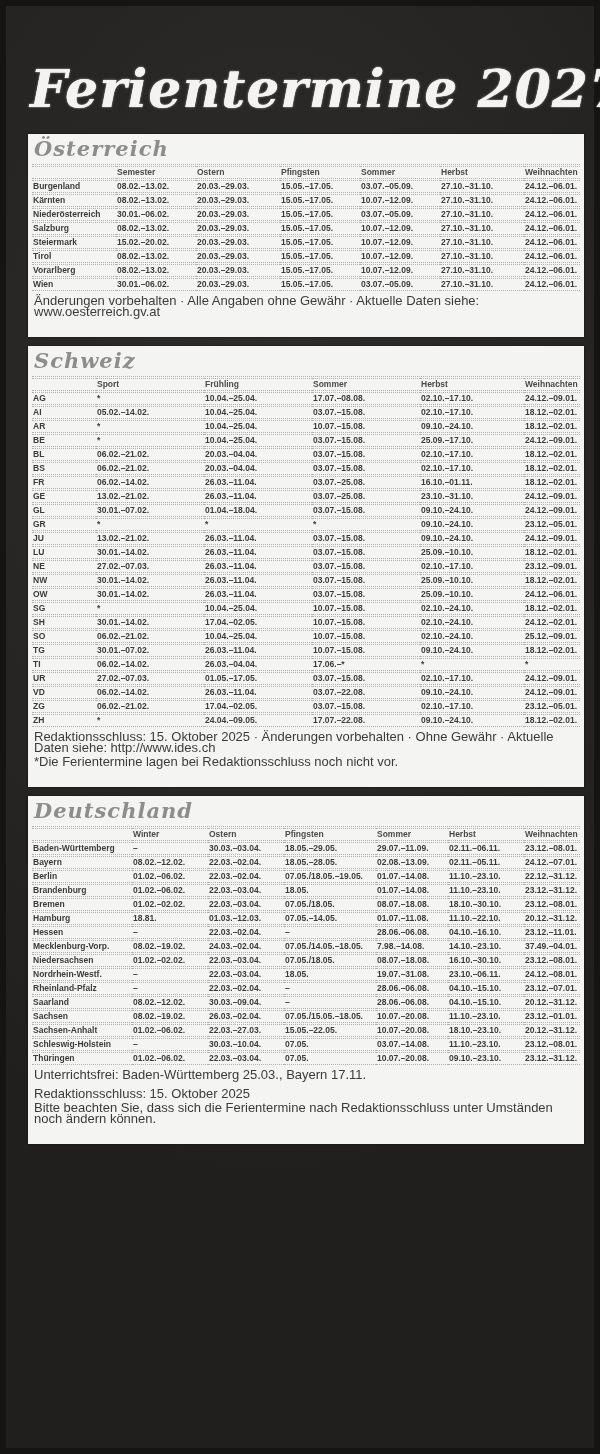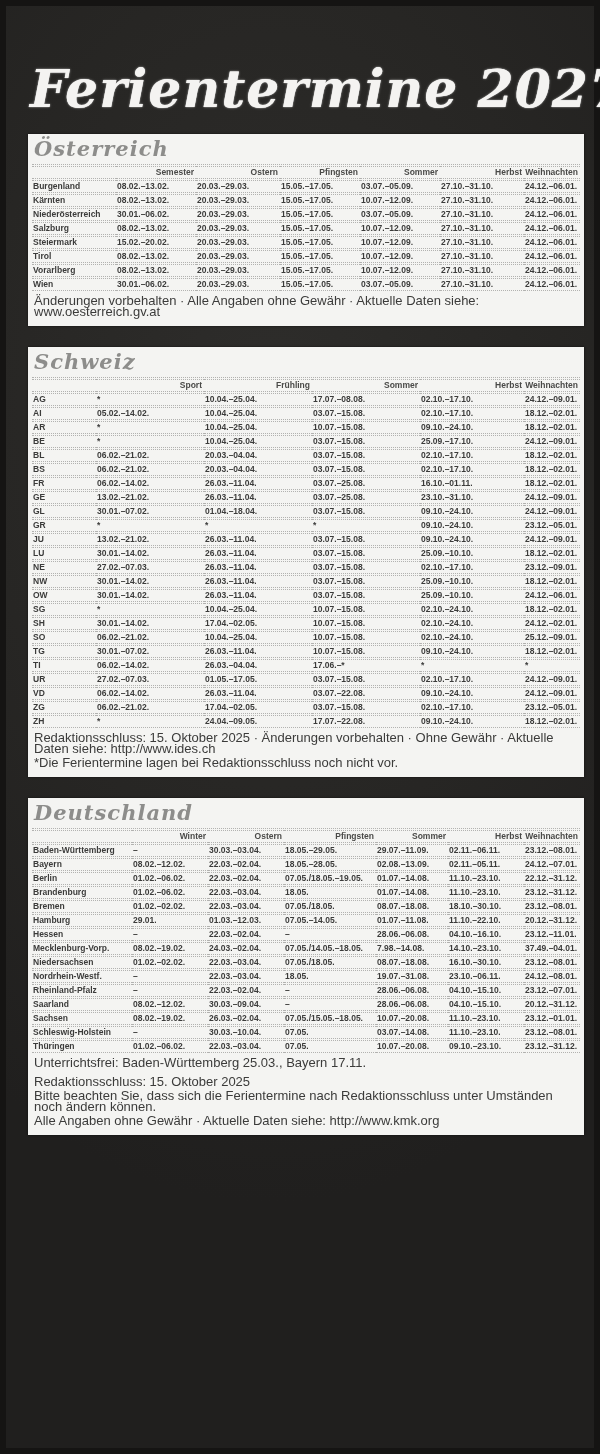--- a/index.html
+++ b/index.html
@@ -26,23 +26,23 @@
     font-size: 52px;
     line-height: 58px;
     letter-spacing: 1px;
     color: #f4f3f1;
     text-shadow: 0 0 1px #ffffff, 0 0 3px rgba(255,255,255,0.35);
     white-space: nowrap;
   }
   section.panel {
     box-sizing: border-box;
     width: 556px;
-    margin: 0 22px 21px 22px;
+    margin: 0 22px 9px 22px;
     background: #f4f4f2;
-    padding: 2px 4px 9px 4px;
+    padding: 2px 4px 20px 4px;
     box-shadow: 0 0 2px rgba(0,0,0,0.6);
   }
   h2.sec-heading {
     margin: 0;
     padding: 1px 2px 3px 2px;
     font-family: "DejaVu Serif", serif;
     font-style: italic;
     font-weight: bold;
     font-size: 21px;
     line-height: 24px;
@@ -61,21 +61,21 @@
   table.holiday-table th, table.holiday-table td {
     text-align: left;
     font-weight: bold;
     padding: 1px 2px 1px 1px;
     line-height: 9px;
     border-top: 1px dotted #b2b2b0;
     border-bottom: 1px dotted #b2b2b0;
     overflow: hidden;
     white-space: nowrap;
   }
-  table.holiday-table th { color: #4a4a48; text-align: right; }
+  table.holiday-table th { color: #4a4a48; }
   .t-austria col:nth-child(1){width:84px}
   .t-austria col:nth-child(2){width:80px}
   .t-austria col:nth-child(3){width:84px}
   .t-austria col:nth-child(4){width:80px}
   .t-austria col:nth-child(5){width:80px}
   .t-austria col:nth-child(6){width:84px}
   .t-schweiz col:nth-child(1){width:64px}
   .t-schweiz col:nth-child(2){width:108px}
   .t-schweiz col:nth-child(3){width:108px}
   .t-schweiz col:nth-child(4){width:108px}
@@ -488,21 +488,21 @@
             <td>Bremen</td>
             <td>01.02.–02.02.</td>
             <td>22.03.–03.04.</td>
             <td>07.05./18.05.</td>
             <td>08.07.–18.08.</td>
             <td>18.10.–30.10.</td>
             <td>23.12.–08.01.</td>
           </tr>
           <tr>
             <td>Hamburg</td>
-            <td>29.01.</td>
+            <td>18.81.</td>
             <td>01.03.–12.03.</td>
             <td>07.05.–14.05.</td>
             <td>01.07.–11.08.</td>
             <td>11.10.–22.10.</td>
             <td>20.12.–31.12.</td>
           </tr>
           <tr>
             <td>Hessen</td>
             <td>–</td>
             <td>22.03.–02.04.</td>
@@ -559,20 +559,29 @@
           <tr>
             <td>Sachsen</td>
             <td>08.02.–19.02.</td>
             <td>26.03.–02.04.</td>
             <td>07.05./15.05.–18.05.</td>
             <td>10.07.–20.08.</td>
             <td>11.10.–23.10.</td>
             <td>23.12.–01.01.</td>
           </tr>
           <tr>
+            <td>Sachsen-Anhalt</td>
+            <td>01.02.–06.02.</td>
+            <td>22.03.–27.03.</td>
+            <td>15.05.–22.05.</td>
+            <td>10.07.–20.08.</td>
+            <td>18.10.–23.10.</td>
+            <td>20.12.–31.12.</td>
+          </tr>
+          <tr>
             <td>Schleswig-Holstein</td>
             <td>–</td>
             <td>30.03.–10.04.</td>
             <td>07.05.</td>
             <td>03.07.–14.08.</td>
             <td>11.10.–23.10.</td>
             <td>23.12.–08.01.</td>
           </tr>
           <tr>
             <td>Thüringen</td>
@@ -581,16 +590,15 @@
             <td>07.05.</td>
             <td>10.07.–20.08.</td>
             <td>09.10.–23.10.</td>
             <td>23.12.–31.12.</td>
           </tr>
         </tbody>
       </table>
     <p class="foot gap-after">Unterrichtsfrei:  Baden-Württemberg 25.03.,  Bayern 17.11.</p>
     <p class="foot">Redaktionsschluss: 15. Oktober 2025</p>
     <p class="foot">Bitte beachten Sie, dass sich die Ferientermine nach Redaktionsschluss unter Umständen noch ändern können.</p>
-    <p class="foot">Alle Angaben ohne Gewähr · Aktuelle Daten siehe: http://www.kmk.org</p>
   </section>
 
 </div>
 
 </body></html>

